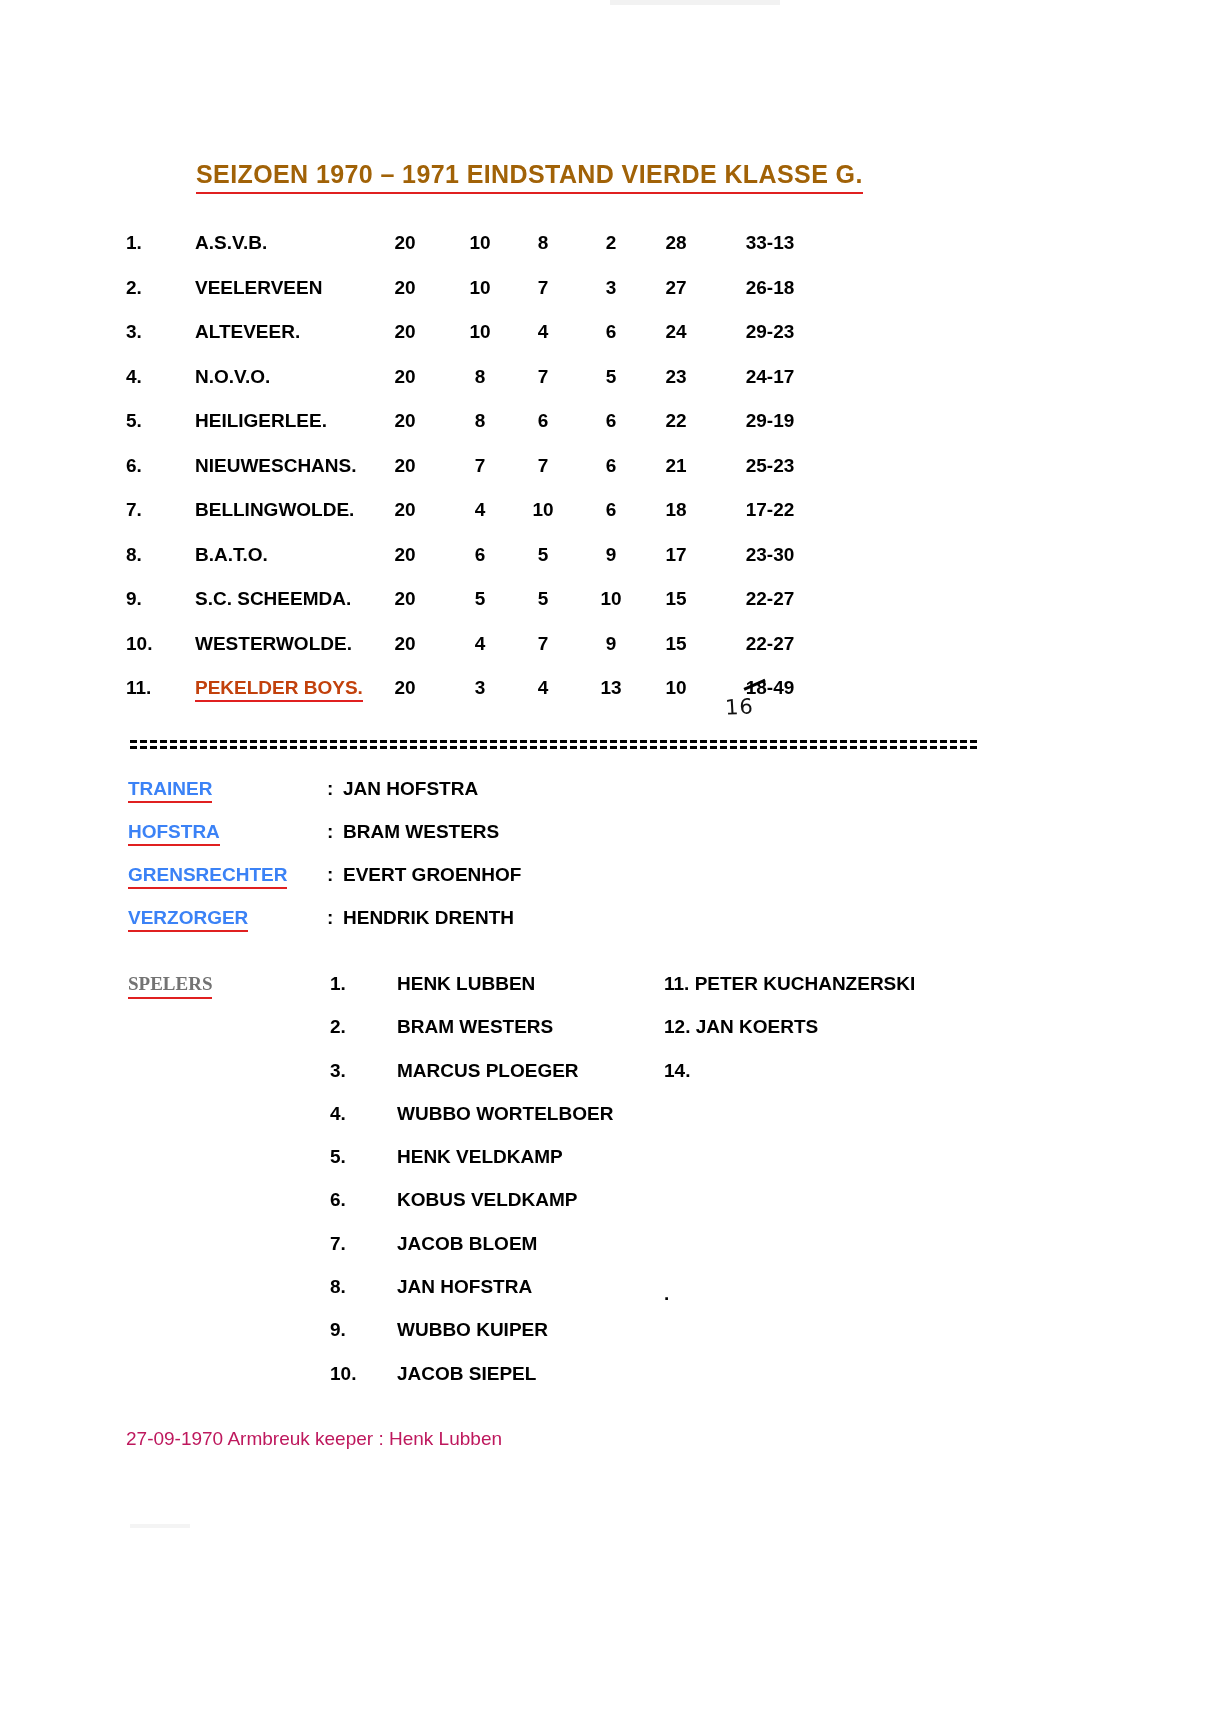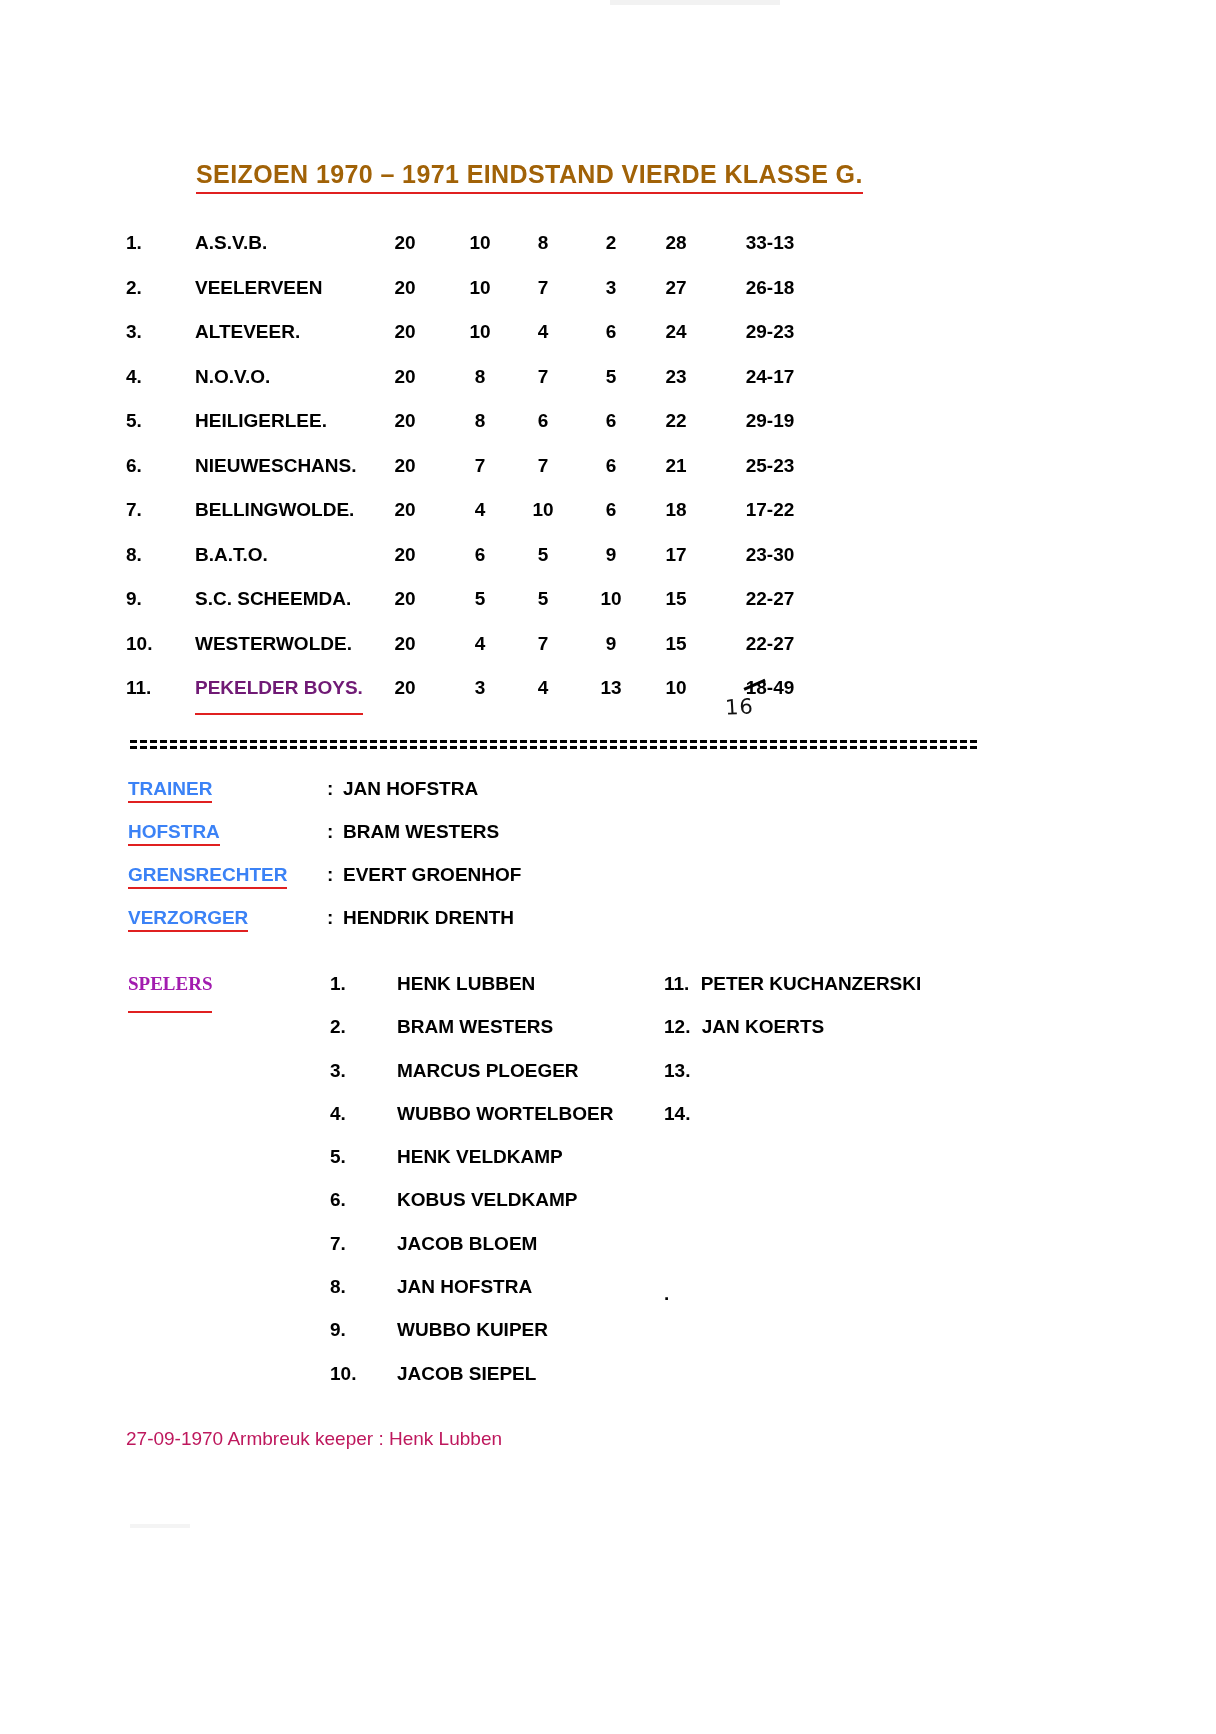--- a/index.html
+++ b/index.html
@@ -66,23 +66,23 @@
   .c-rank   { position: absolute; left: 0px;   top: 0; width: 40px; text-align: left; }
   .c-team   { position: absolute; left: 69px;  top: 0; text-align: left; }
   .c-gp     { position: absolute; left: 262px; top: 0; width: 34px; text-align: center; }
   .c-w      { position: absolute; left: 337px; top: 0; width: 34px; text-align: center; }
   .c-d      { position: absolute; left: 400px; top: 0; width: 34px; text-align: center; }
   .c-l      { position: absolute; left: 468px; top: 0; width: 34px; text-align: center; }
   .c-pts    { position: absolute; left: 533px; top: 0; width: 34px; text-align: center; }
   .c-goals  { position: absolute; left: 599px; top: 0; width: 90px; text-align: center; }
 
   .team-highlight {
-    color: #701a75;
+    color: #c2410c;
     border-bottom: 2.5px solid #e02020;
-    padding-bottom: 14px;
+    padding-bottom: 1px;
   }
   .struck {
     position: relative;
     display: inline-block;
   }
   .struck::after {
     content: "";
     position: absolute;
     left: -2px;
     top: 52%;
@@ -159,24 +159,24 @@
     color: #000;
   }
 
   
   .spelers-label {
     position: absolute;
     left: 128px;
     top: 973px;
     font-size: 19px;
     font-weight: bold;
-    color: #a21caf;
+    color: #737373;
     font-family: "Liberation Serif", serif;
     border-bottom: 2.5px solid #e02020;
-    padding-bottom: 16px;
+    padding-bottom: 2px;
   }
   .players-left {
     position: absolute;
     left: 330px;
     top: 973px;
     width: 330px;
   }
   .players-right {
     position: absolute;
     left: 664px;
@@ -186,21 +186,21 @@
   .prow {
     position: relative;
     height: 43.3px;
     font-size: 19px;
     font-weight: bold;
     white-space: nowrap;
   }
   .p-num  { position: absolute; left: 0px;  top: 0; width: 40px; text-align: left; }
   .p-name { position: absolute; left: 67px; top: 0; text-align: right; }
   .prow.right .p-num  { position: static; display: inline; width: auto; }
-  .prow.right .p-name { position: static; display: inline; margin-left: 6px; }
+  .prow.right .p-name { position: static; display: inline; }
 
   .stray-dot {
     position: absolute;
     left: 664px;
     top: 1283px;
     font-size: 19px;
     font-weight: bold;
     color: #000;
   }
 
@@ -431,24 +431,20 @@
   <div class="players-right">
     <div class="prow right">
       <span class="p-num">11.</span>
       <span class="p-name">PETER KUCHANZERSKI</span>
     </div>
     <div class="prow right">
       <span class="p-num">12.</span>
       <span class="p-name">JAN KOERTS</span>
     </div>
     <div class="prow right">
-      <span class="p-num">13.</span>
-      <span class="p-name"></span>
-    </div>
-    <div class="prow right">
       <span class="p-num">14.</span>
       <span class="p-name"></span>
     </div>
   </div>
 
   <div class="stray-dot">.</div>
 
   <div class="footer-note">27-09-1970  Armbreuk  keeper : Henk Lubben</div>
 
 </div>

